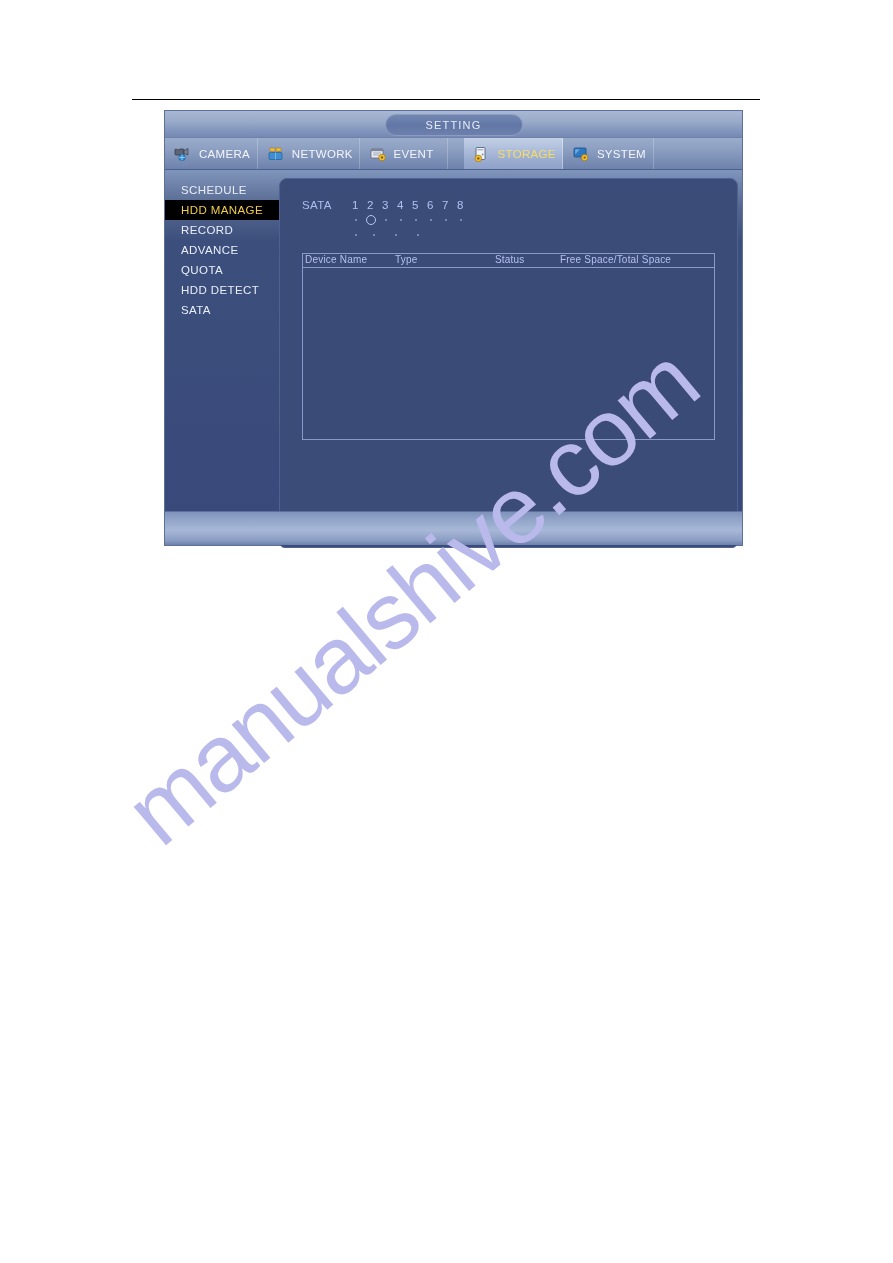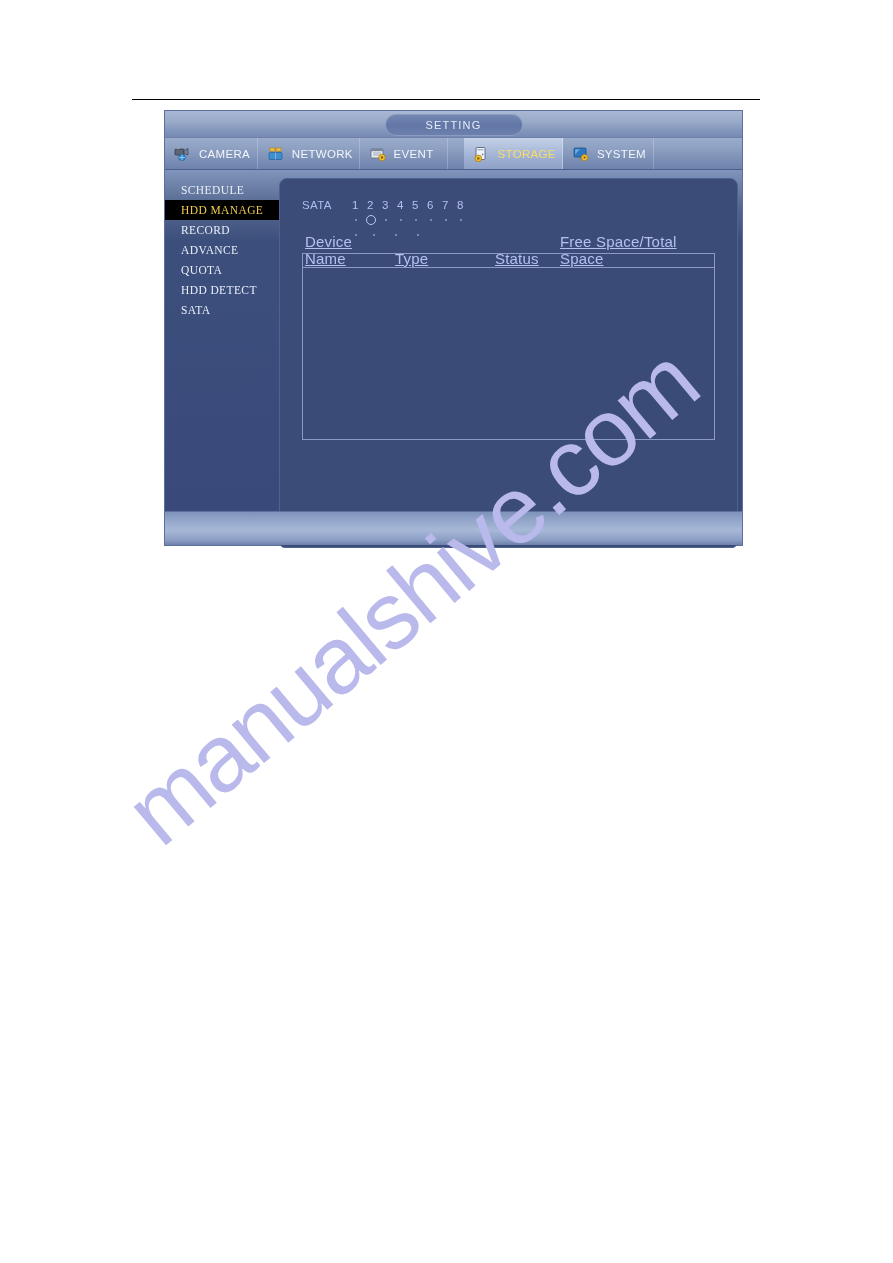--- a/index.html
+++ b/index.html
@@ -128,21 +128,20 @@
   
   .body-row {
     position: relative;
     display: flex;
     height: 378px;
   }
   .sidebar {
     width: 114px;
     padding-top: 10px;
     flex: 0 0 auto;
-    font-family: Liberation Serif, serif;
   }
   .side-item {
     height: 20px;
     line-height: 20px;
     padding-left: 16px;
     color: #e9eefa;
     font-size: 11.5px;
     letter-spacing: 0.4px;
     cursor: default;
     white-space: nowrap;
@@ -222,27 +221,26 @@
     margin-top: 11px;
     width: 413px;
     height: 187px;
     border: 1px solid #8b99c8;
     background: #3b4b78;
     box-sizing: border-box;
   }
   .thead {
     display: flex;
     height: 13px;
-    align-items: flex-end;
+    align-items: flex-start;
     color: #b3c0f0;
-    font-size: 15px;
+    font-size: 10px;
     letter-spacing: 0.2px;
     border-bottom: 1px solid #8b99c8;
     padding-left: 2px;
-    text-decoration: underline;
   }
   .th-dev   { width: 90px; }
   .th-type  { width: 100px; }
   .th-stat  { width: 65px; }
   .th-space { flex: 1; }
   .trow {
     display: flex;
     height: 14px;
     align-items: center;
     color: #ffffff;

